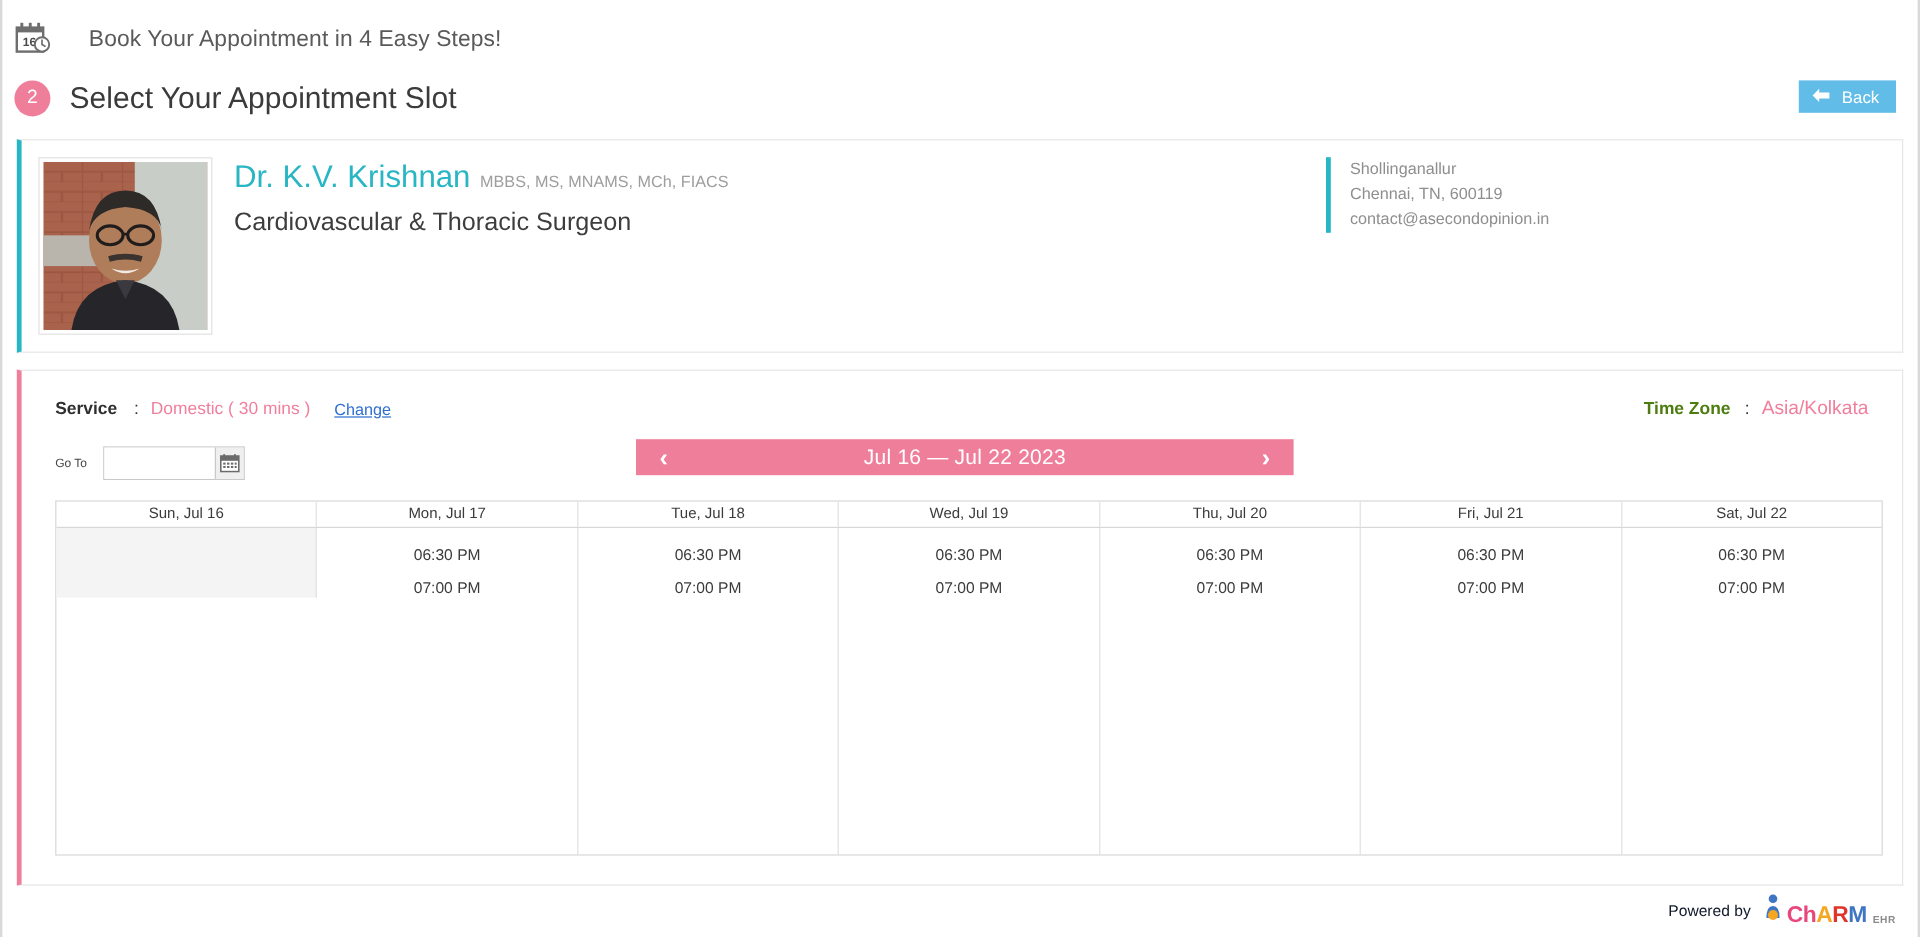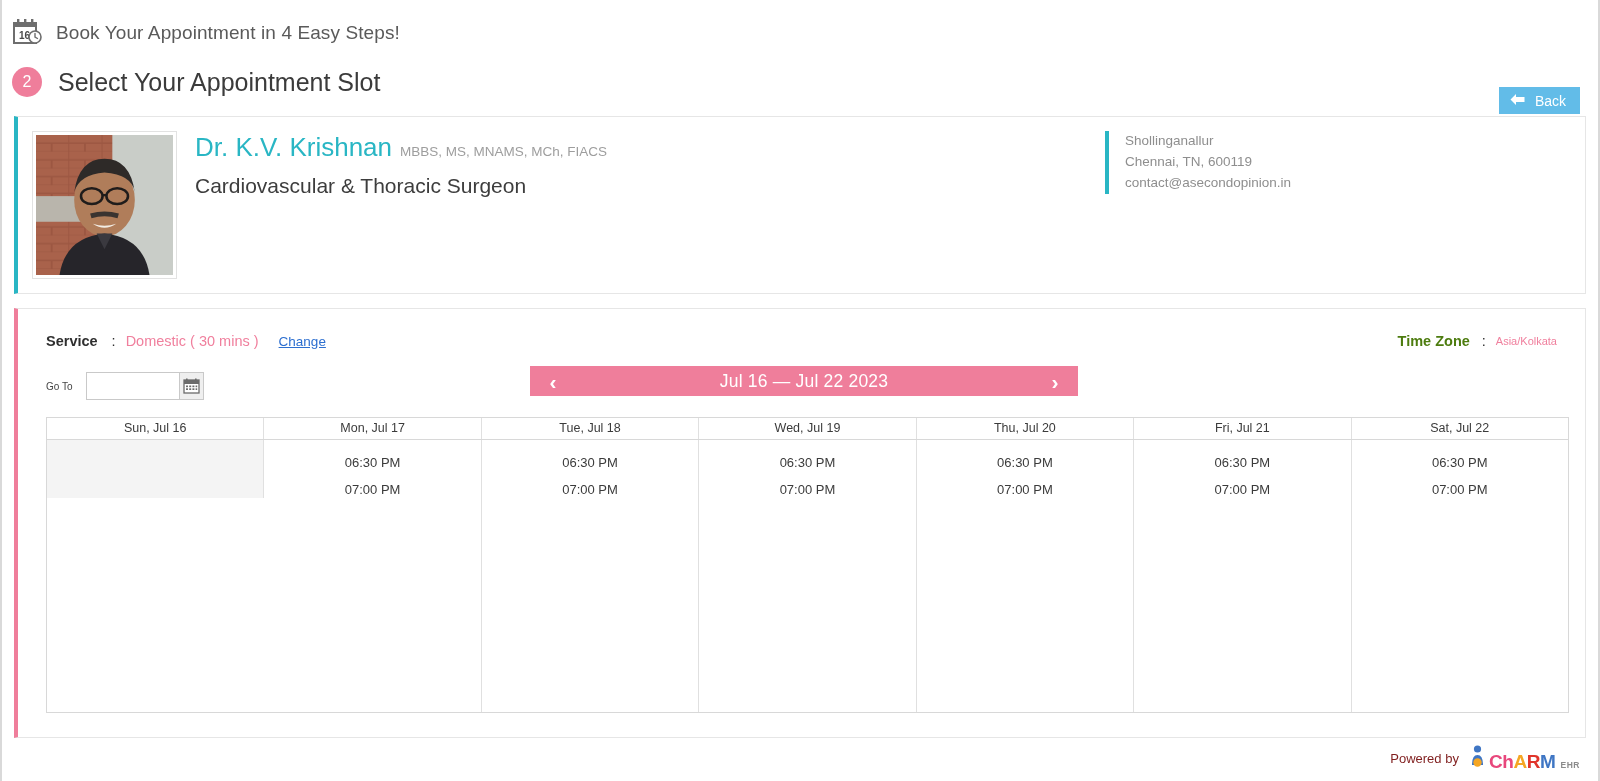--- a/index.html
+++ b/index.html
@@ -16,21 +16,21 @@
     width: 1600px; height: 781px;
     background: #fff;
     border-left: 2px solid #d9d9d9;
     border-right: 2px solid #d9d9d9;
   }
 
   
   .topbar {
     display: flex;
     align-items: center;
-    gap: 12px;
+    gap: 30px;
     padding: 19px 0 10px 8px;
     height: 56px;
   }
   .cal-icon { width: 34px; height: 34px; position: relative; flex: 0 0 auto; }
   .cal-icon svg { display: block; }
   .topbar-title {
     font-size: 19px;
     color: #5a5a5a;
     font-weight: normal;
     letter-spacing: .1px;
@@ -67,21 +67,20 @@
     color: #ffffff;
     border: none;
     height: 27px;
     padding: 0 14px 0 10px;
     display: flex;
     align-items: center;
     gap: 9px;
     font-size: 14px;
     cursor: pointer;
     font-family: "Liberation Sans", sans-serif;
-    margin-top: 20px;
   }
   .back-btn .arrow { display: block; }
 
   
   .doctor-card {
     margin: 8px 12px 0 12px;
     border: 1px solid #e6e6e6;
     border-left: 4px solid #29b6c4;
     background: #fff;
     display: flex;
@@ -176,21 +175,21 @@
     margin-left: 20px;
     cursor: pointer;
   }
   .tz-block {
     margin-left: auto;
     display: flex; align-items: center;
     padding-right: 10px;
   }
   .tz-label { font-size: 14.5px; color: #4d7c0f; font-weight: bold; }
   .tz-colon { font-size: 14.5px; color: #2f2f2f; margin: 0 10px 0 12px; }
-  .tz-value { font-size: 11px; color: #f07f9d; }
+  .tz-value { font-size: 16px; color: #f07f9d; }
 
   
   .nav-row {
     display: flex;
     align-items: center;
     padding: 10px 0 0 14px;
     height: 48px;
     position: relative;
   }
   .goto-label { font-size: 10px; color: #454545; margin-right: 13px; }
@@ -296,21 +295,21 @@
   .footer {
     position: absolute;
     bottom: 0; left: 0; right: 0;
     height: 46px;
     display: flex;
     align-items: center;
     justify-content: flex-end;
     padding-right: 18px;
     gap: 10px;
   }
-  .powered { font-size: 13px; color: #7f1d1d; }
+  .powered { font-size: 13px; color: #0f172a; }
   .charm-logo { display: flex; align-items: flex-end; gap: 3px; }
   .charm-word { font-size: 19px; font-weight: bold; letter-spacing: -.4px; line-height: 1; }
   .c-ch { color: #e8477c; }
   .c-a  { color: #f5a623; }
   .c-r  { color: #e0352b; }
   .c-m  { color: #3f76c4; }
   .charm-ehr {
     font-size: 8.5px;
     color: #8b8b8b;
     font-weight: bold;

